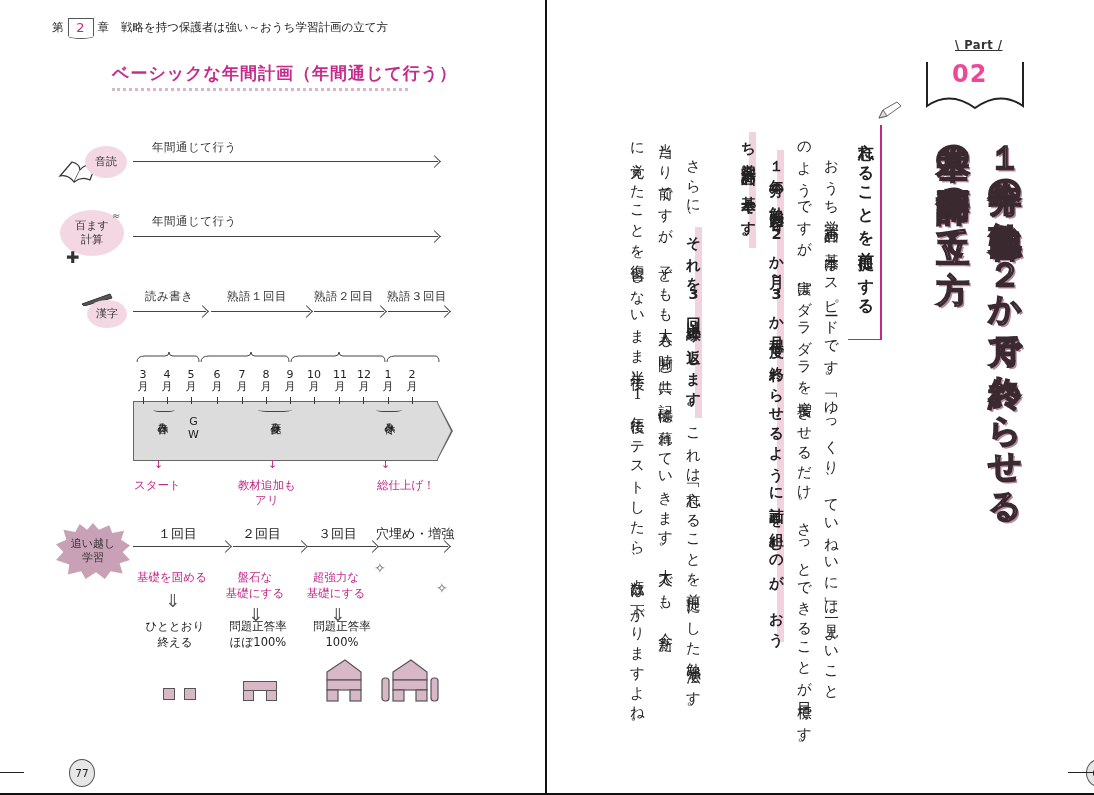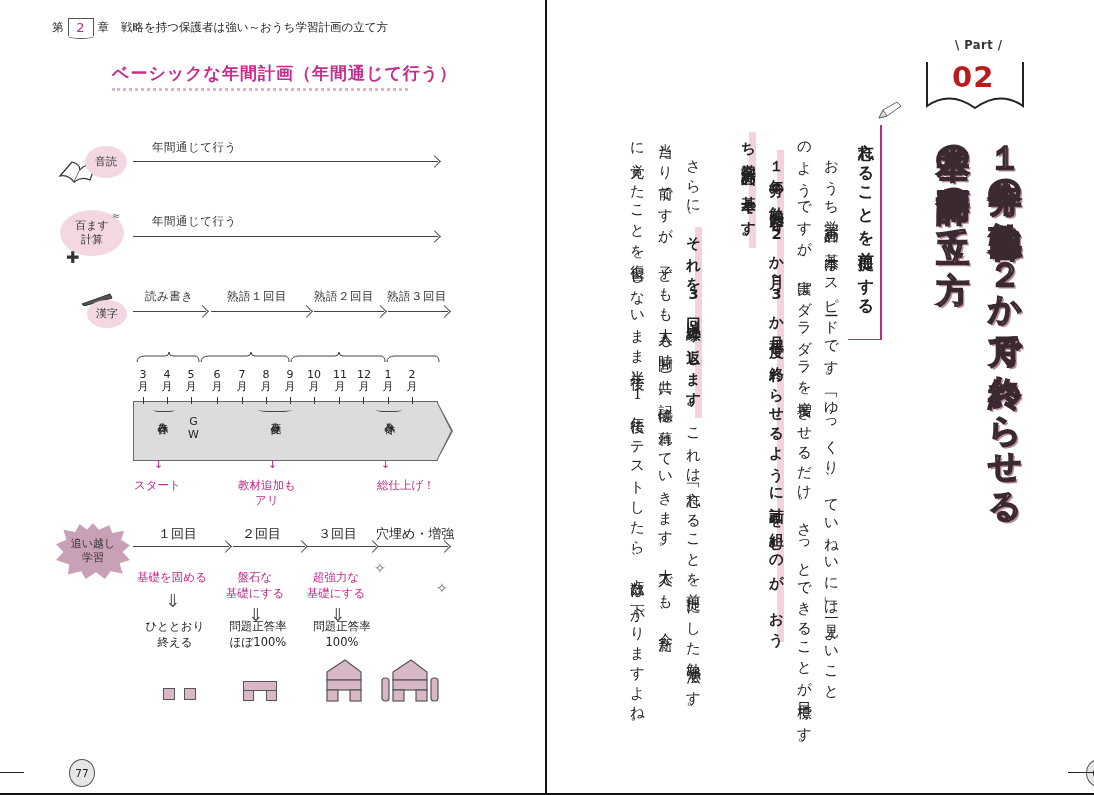--- a/index.html
+++ b/index.html
@@ -40,22 +40,22 @@
   .down-arrow { position: absolute; font-size: 18px; color: #555; top: 604px; }
   .result { position: absolute; top: 618px; width: 80px; text-align: center; font-size: 11.5px; line-height: 1.4; color: #222; }
   .sparkle { position: absolute; font-size: 14px; color: #666; }
   .block { position: absolute; background: #d8b7c6; border: 1.3px solid #555; }
 
   
   .page-num { position: absolute; bottom: 8px; width: 26px; height: 28px; border-radius: 50%; border: 1.3px solid #555; background: #e6e6e6; font-size: 10.5px; display: flex; align-items: center; justify-content: center; color: #222; margin-left: 45px; }
   .page-num-line { position: absolute; bottom: 22px; width: 24px; border-top: 1.3px solid #222; }
 
   
-  .part-label { position: absolute; left: 955px; top: 38px; font-size: 11.5px; font-weight: bold; color: #333; letter-spacing: 0.5px; }
-  .part-num { position: absolute; left: 952px; top: 60px; font-size: 29px; font-weight: bold; color: #b91c1c; letter-spacing: 1px; }
+  .part-label { position: absolute; left: 955px; top: 38px; font-size: 11.5px; font-weight: bold; color: #333; letter-spacing: 0.5px; text-decoration: underline; }
+  .part-num { position: absolute; left: 952px; top: 60px; font-size: 24px; font-weight: bold; color: #ec4899; letter-spacing: 1px; }
 
   .vcol { position: absolute; writing-mode: vertical-rl; text-orientation: upright; font-family: "DejaVu Serif", serif; font-size: 14.5px; color: #222; line-height: 1; letter-spacing: 3.2px; }
   .title-col { position: absolute; writing-mode: vertical-rl; text-orientation: upright; font-family: "DejaVu Sans", sans-serif; font-weight: bold; font-size: 33px; color: #e9c3d3; -webkit-text-stroke: 1.4px #3a2a30; letter-spacing: 1px; text-shadow: 2px 2px 0 #b88aa0; }
   .heading-col { position: absolute; writing-mode: vertical-rl; text-orientation: upright; font-family: "DejaVu Sans", sans-serif; font-weight: bold; font-size: 16px; color: #222; letter-spacing: 3px; }
   .heading-rule { position: absolute; left: 880px; top: 125px; width: 1.5px; height: 215px; background: #c0288a; }
   .heading-rule-foot { position: absolute; left: 848px; top: 339px; width: 33px; border-top: 1.5px solid #c0288a; }
   .bold-hl { font-family: "DejaVu Sans", sans-serif; font-weight: bold; background: linear-gradient(to right, transparent 55%, #f2d2df 55%); }
   .pencil { position: absolute; left: 877px; top: 100px; width: 26px; height: 20px; }
 </style>
 </head>

